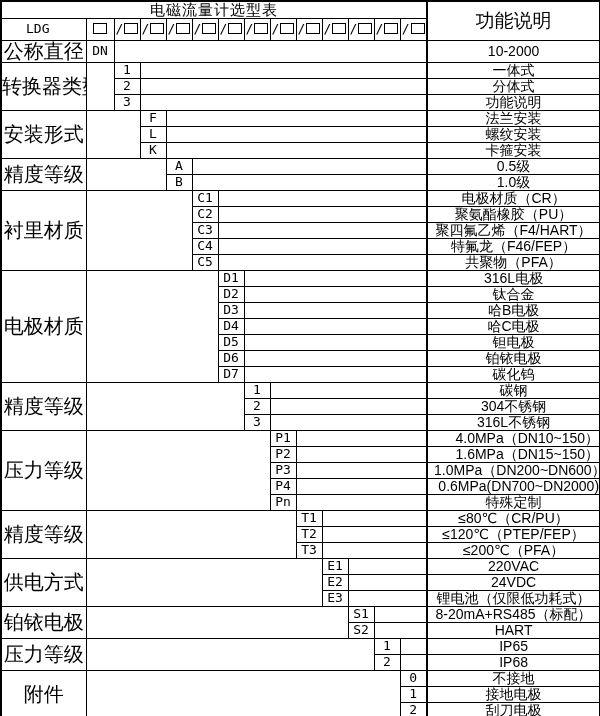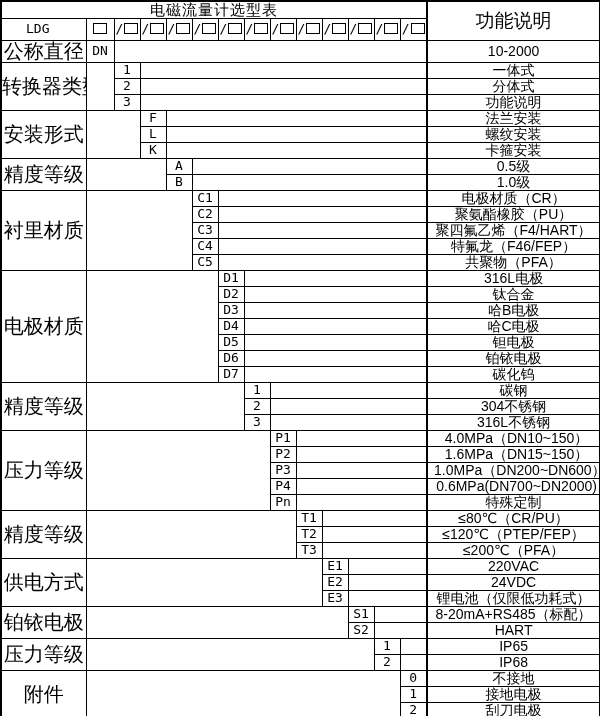--- a/index.html
+++ b/index.html
@@ -10,21 +10,21 @@
     font-family:"Liberation Sans","DejaVu Sans",sans-serif;font-size:14px;
   }
   td{border:1px solid #000;padding:0;text-align:center;vertical-align:middle;
      line-height:1.05;overflow:hidden;white-space:nowrap;}
   tr{height:16px;}
   tr.ldg-row{height:22px;}
   tr.title-row{height:16px;}
   .title{font-size:15px;letter-spacing:1px;}
   .fn{font-size:19px;border-left:2px solid #000;}
   .desc{font-size:14px;border-left:2px solid #000;}
-  .desc.left{text-align:center;padding-left:6px;}
+  .desc.left{text-align:right;padding-left:6px;}
   .cat{font-size:20px;}
   .code{font-family:"DejaVu Sans Mono","Liberation Mono",monospace;font-size:13px;}
   .ldg-label{text-align:left;padding-left:24px;font-family:"DejaVu Sans Mono","Liberation Mono",monospace;font-size:13px;}
   .fill{border:1px solid #000;}
   .box{display:inline-block;width:12px;height:9px;border:1px solid #000;vertical-align:middle;margin-top:-2px;}
   .slash{font-family:"DejaVu Sans Mono","Liberation Mono",monospace;font-size:13px;margin-right:1px;}
 </style>
 </head>
 <body>
 

